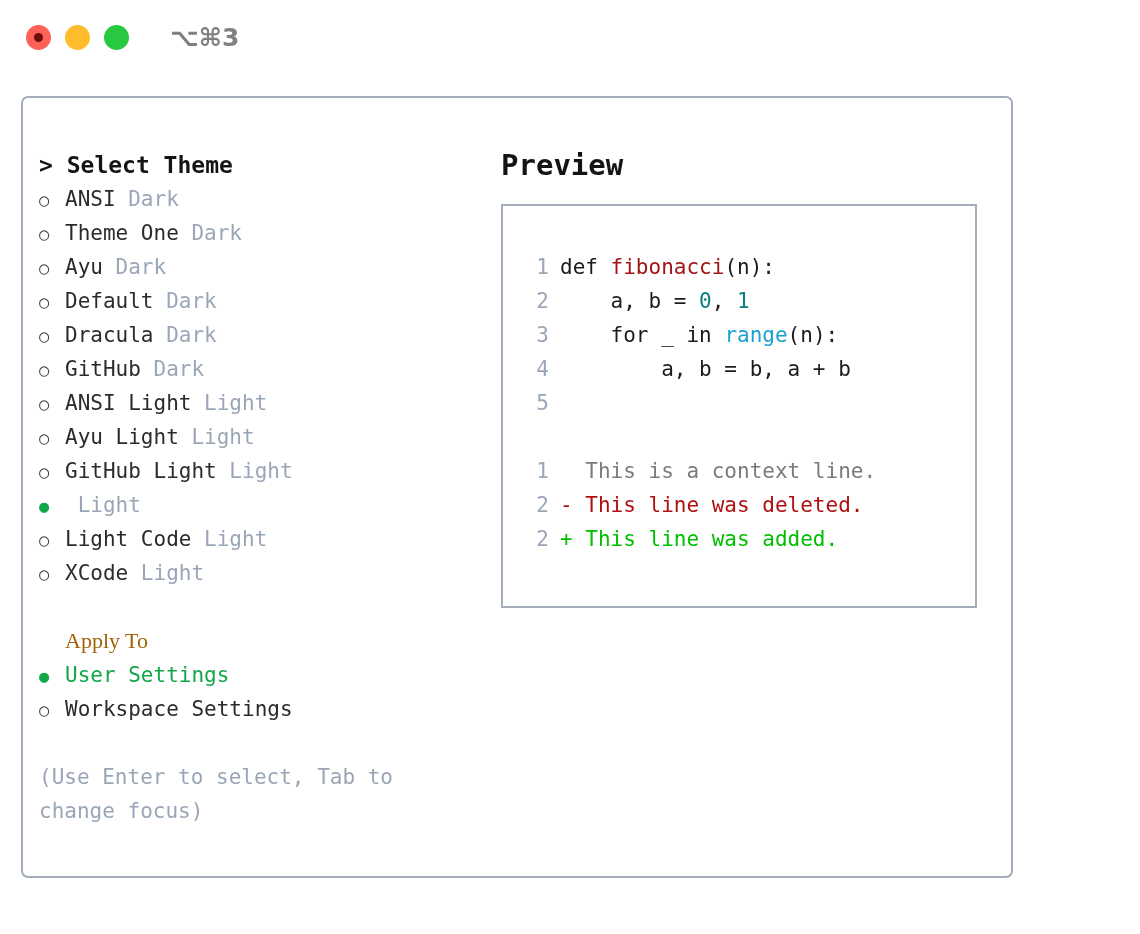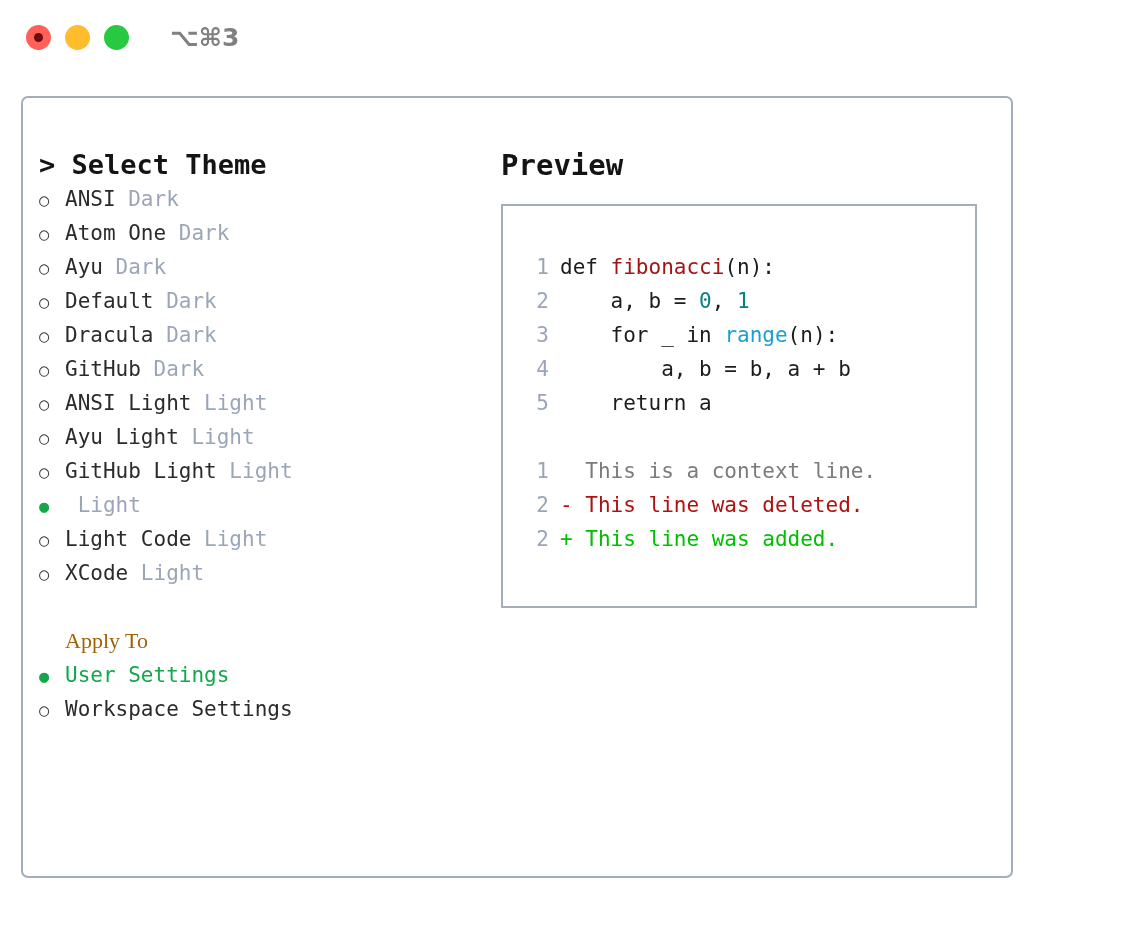--- a/index.html
+++ b/index.html
@@ -83,21 +83,21 @@
   }
 
   
   .left-col {
     position: absolute;
     left: 16px;
     top: 50px;
     width: 430px;
   }
   .section-title {
-    font-size: 27px;
+    font-size: 23px;
     font-weight: bold;
     color: #141414;
     white-space: pre;
     line-height: 34px;
     height: 34px;
   }
   .opt-row {
     display: flex;
     align-items: baseline;
     height: 34px;
@@ -203,52 +203,53 @@
     </div>
     <div class="shortcut">⌥⌘3</div>
   </div>
 
   <div class="panel">
 
     <div class="left-col">
       <div class="section-title">&gt; Select Theme</div>
       <div id="theme-list">
           <div class="opt-row"><span class="bullet">○</span><span class="opt-name">ANSI</span><span class="opt-kind"> Dark</span></div>
-          <div class="opt-row"><span class="bullet">○</span><span class="opt-name">Atom One</span><span class="opt-kind"> Dark</span></div>
+          <div class="opt-row"><span class="bullet">○</span><span class="opt-name">Theme One</span><span class="opt-kind"> Dark</span></div>
           <div class="opt-row"><span class="bullet">○</span><span class="opt-name">Ayu</span><span class="opt-kind"> Dark</span></div>
           <div class="opt-row"><span class="bullet">○</span><span class="opt-name">Default</span><span class="opt-kind"> Dark</span></div>
           <div class="opt-row"><span class="bullet">○</span><span class="opt-name">Dracula</span><span class="opt-kind"> Dark</span></div>
           <div class="opt-row"><span class="bullet">○</span><span class="opt-name">GitHub</span><span class="opt-kind"> Dark</span></div>
           <div class="opt-row"><span class="bullet">○</span><span class="opt-name">ANSI Light</span><span class="opt-kind"> Light</span></div>
           <div class="opt-row"><span class="bullet">○</span><span class="opt-name">Ayu Light</span><span class="opt-kind"> Light</span></div>
           <div class="opt-row"><span class="bullet">○</span><span class="opt-name">GitHub Light</span><span class="opt-kind"> Light</span></div>
           <div class="opt-row"><span class="bullet filled">●</span><span class="opt-kind"> Light</span></div>
           <div class="opt-row"><span class="bullet">○</span><span class="opt-name">Light Code</span><span class="opt-kind"> Light</span></div>
           <div class="opt-row"><span class="bullet">○</span><span class="opt-name">XCode</span><span class="opt-kind"> Light</span></div>
         </div>
 
       <div class="spacer-row"></div>
 
       <div class="applyto-title">Apply To</div>
       <div id="apply-list">
           <div class="opt-row"><span class="bullet filled">●</span><span class="opt-name selected">User Settings</span></div>
           <div class="opt-row"><span class="bullet">○</span><span class="opt-name">Workspace Settings</span></div>
         </div>
 
+      <div class="hint">(Use Enter to select, Tab to change focus)</div>
     </div>
 
     <div class="right-col">
       <div class="preview-title">Preview</div>
       <div class="preview-box">
         <div id="code-block">
             <div class="code-line"><span class="lineno">1</span><span class="code-body">def </span><span class="tok-fn">fibonacci</span><span class="code-body">(n):</span></div>
             <div class="code-line"><span class="lineno">2</span><span class="code-body">    a, b = </span><span class="tok-num">0</span><span class="code-body">, </span><span class="tok-num">1</span></div>
             <div class="code-line"><span class="lineno">3</span><span class="code-body">    for _ in </span><span class="tok-call">range</span><span class="code-body">(n):</span></div>
             <div class="code-line"><span class="lineno">4</span><span class="code-body">        a, b = b, a + b</span></div>
-            <div class="code-line"><span class="lineno">5</span><span class="code-body">    return a</span></div>
+            <div class="code-line"><span class="lineno">5</span></div>
           </div>
         <div class="code-gap"></div>
         <div id="diff-block">
             <div class="code-line"><span class="lineno">1</span><span class="diff-ctx"> </span><span class="diff-ctx"> This is a context line.</span></div>
             <div class="code-line"><span class="lineno">2</span><span class="diff-del">-</span><span class="diff-del"> This line was deleted.</span></div>
             <div class="code-line"><span class="lineno">2</span><span class="diff-add">+</span><span class="diff-add"> This line was added.</span></div>
           </div>
       </div>
     </div>
 

